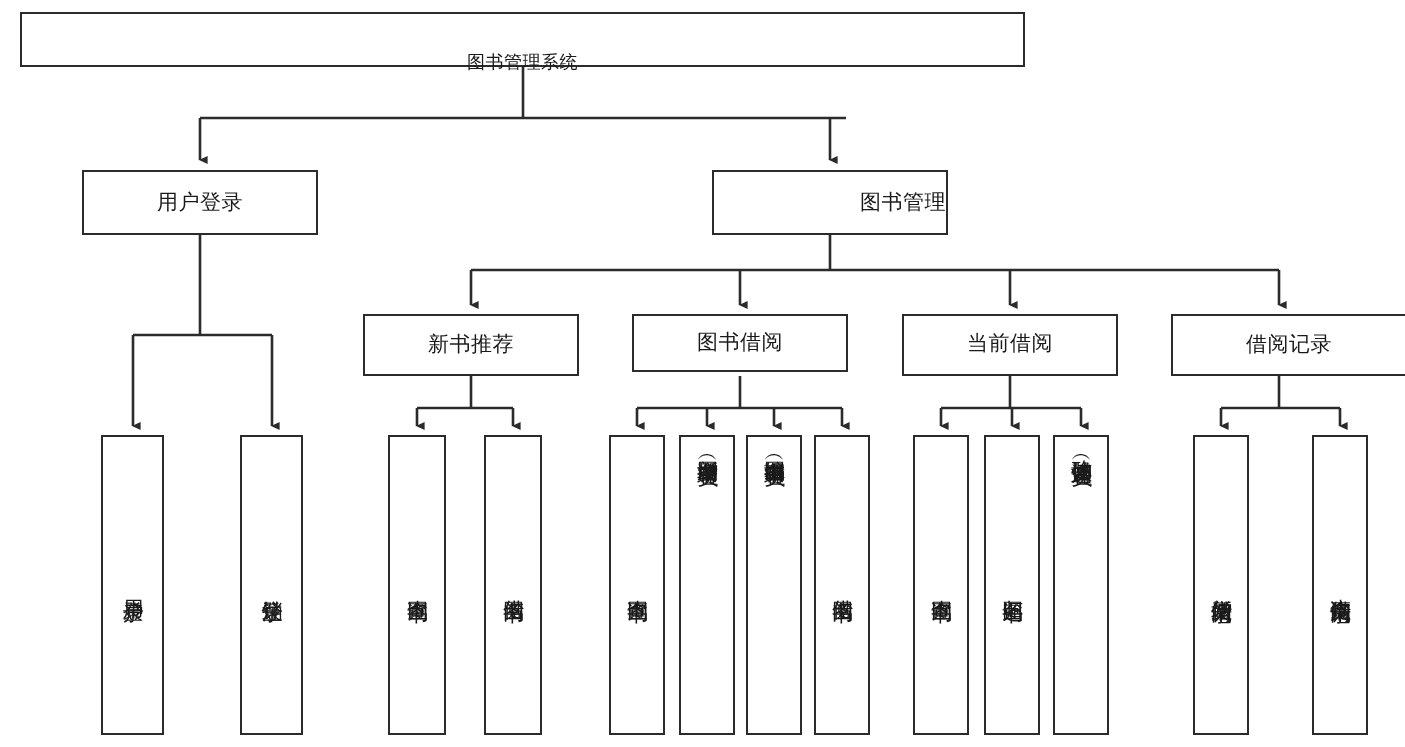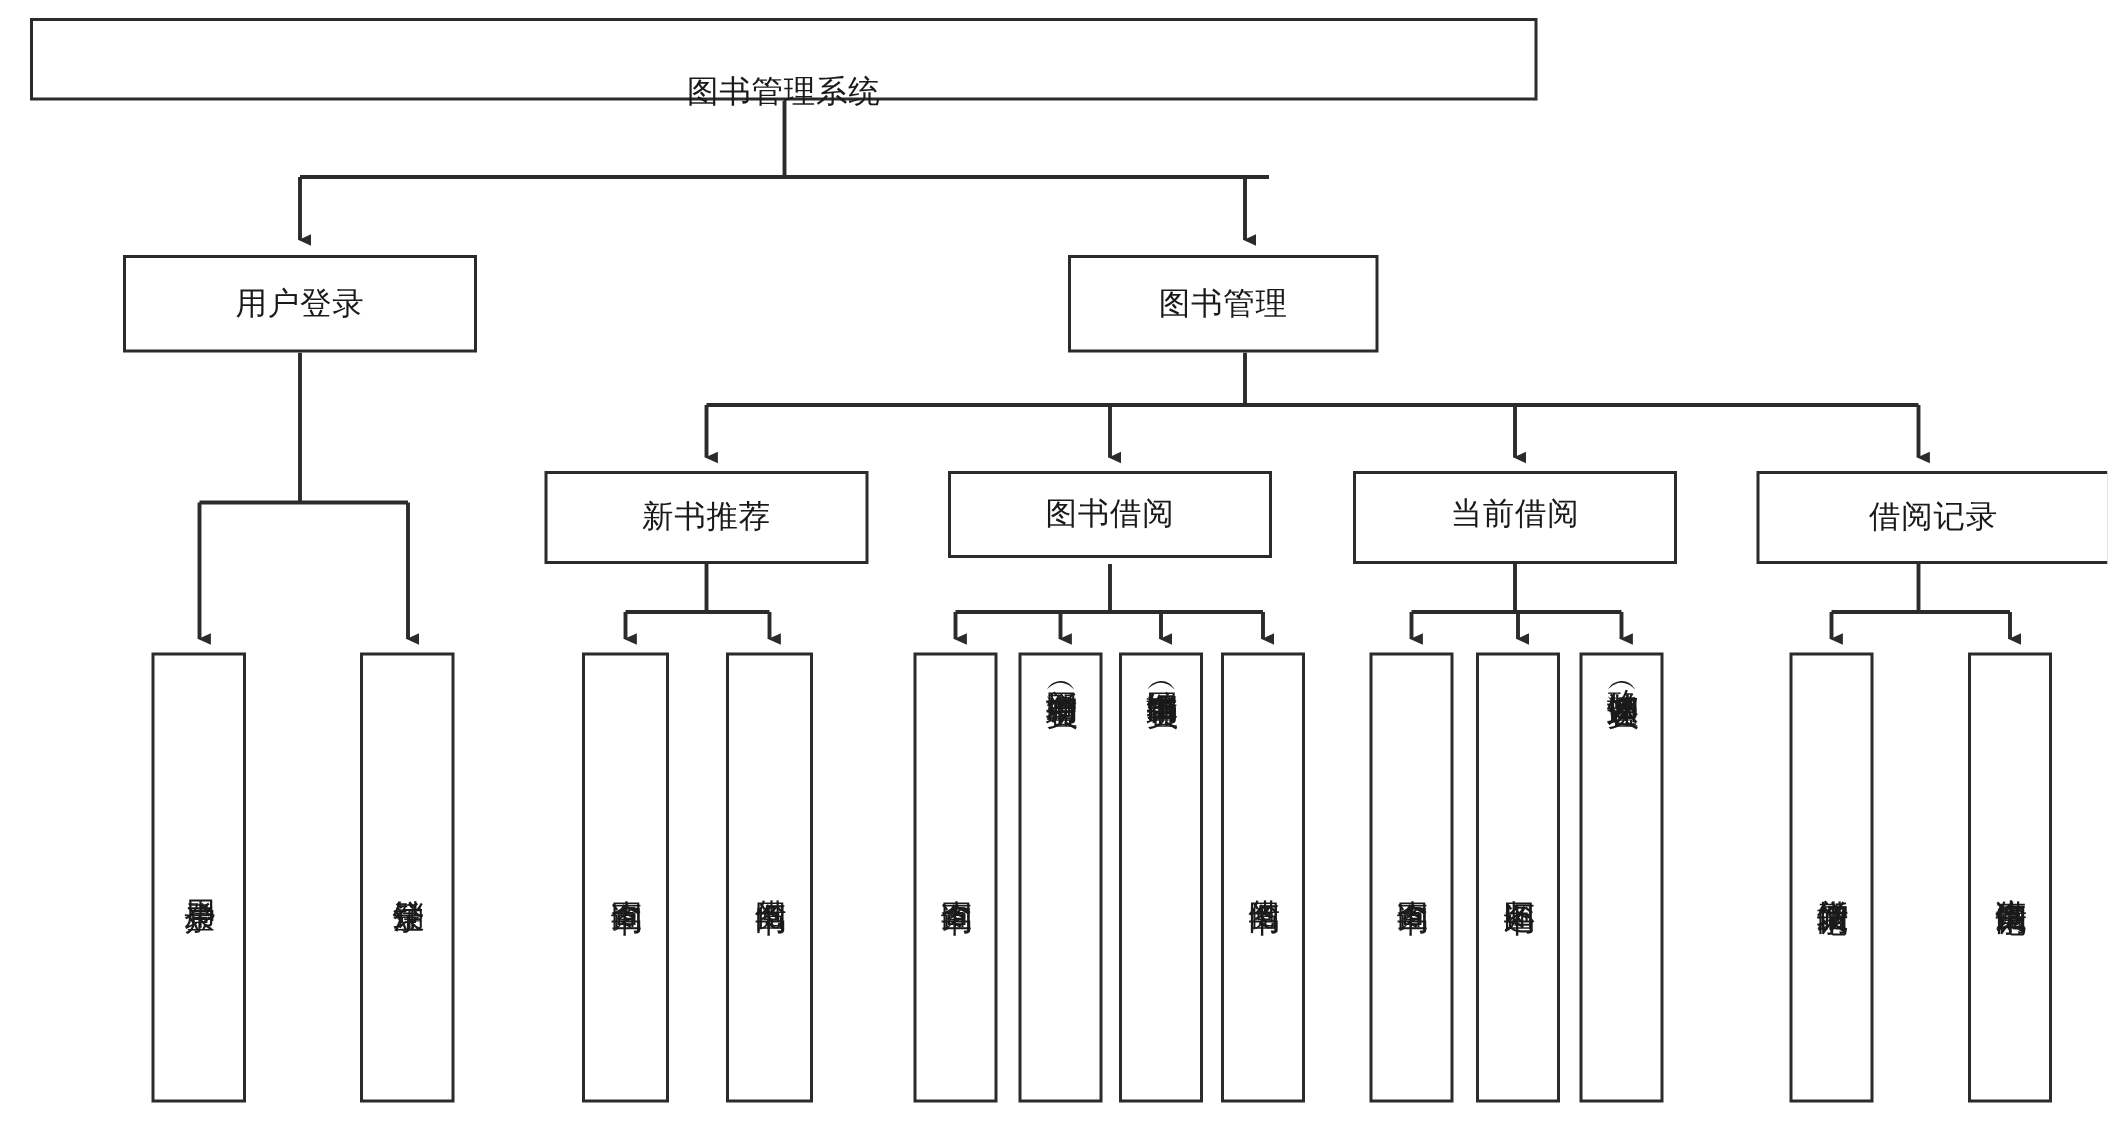--- a/index.html
+++ b/index.html
@@ -34,21 +34,21 @@
     justify-content: center;
     color: #1a1a1a;
   }
   .node-label-h {
     font-size: 21px;
     line-height: 1.1;
     letter-spacing: 0.5px;
     white-space: nowrap;
   }
   .node-root .node-label-h {
-    font-size: 21px;
+    font-size: 18px;
     margin-top: 45px;
   }
   .node-vert {
     align-items: flex-start;
     justify-content: center;
     padding-top: 6px;
   }
   .node-label-v {
     font-size: 21px;
     line-height: 1.22;
@@ -125,21 +125,21 @@
     </g>
   </svg>
 
   <div class="node-box node-root" style="left:20px; top:12px; width:1005px; height:55px;">
     <span class="node-label-h">图书管理系统</span>
   </div>
 
   <div class="node-box" style="left:82px; top:170px; width:236px; height:65px;">
     <span class="node-label-h">用户登录</span>
   </div>
-  <div class="node-box" style="left:712px; top:170px; width:207px; height:65px;">
+  <div class="node-box" style="left:712px; top:170px; width:236px; height:65px;justify-content:flex-end;">
     <span class="node-label-h">图书管理</span>
   </div>
 
   <div class="node-box" style="left:363px; top:314px; width:216px; height:62px;">
     <span class="node-label-h">新书推荐</span>
   </div>
   <div class="node-box" style="left:632px; top:314px; width:216px; height:58px;">
     <span class="node-label-h">图书借阅</span>
   </div>
   <div class="node-box" style="left:902px; top:314px; width:216px; height:62px;font-family:Liberation Mono, monospace;">

